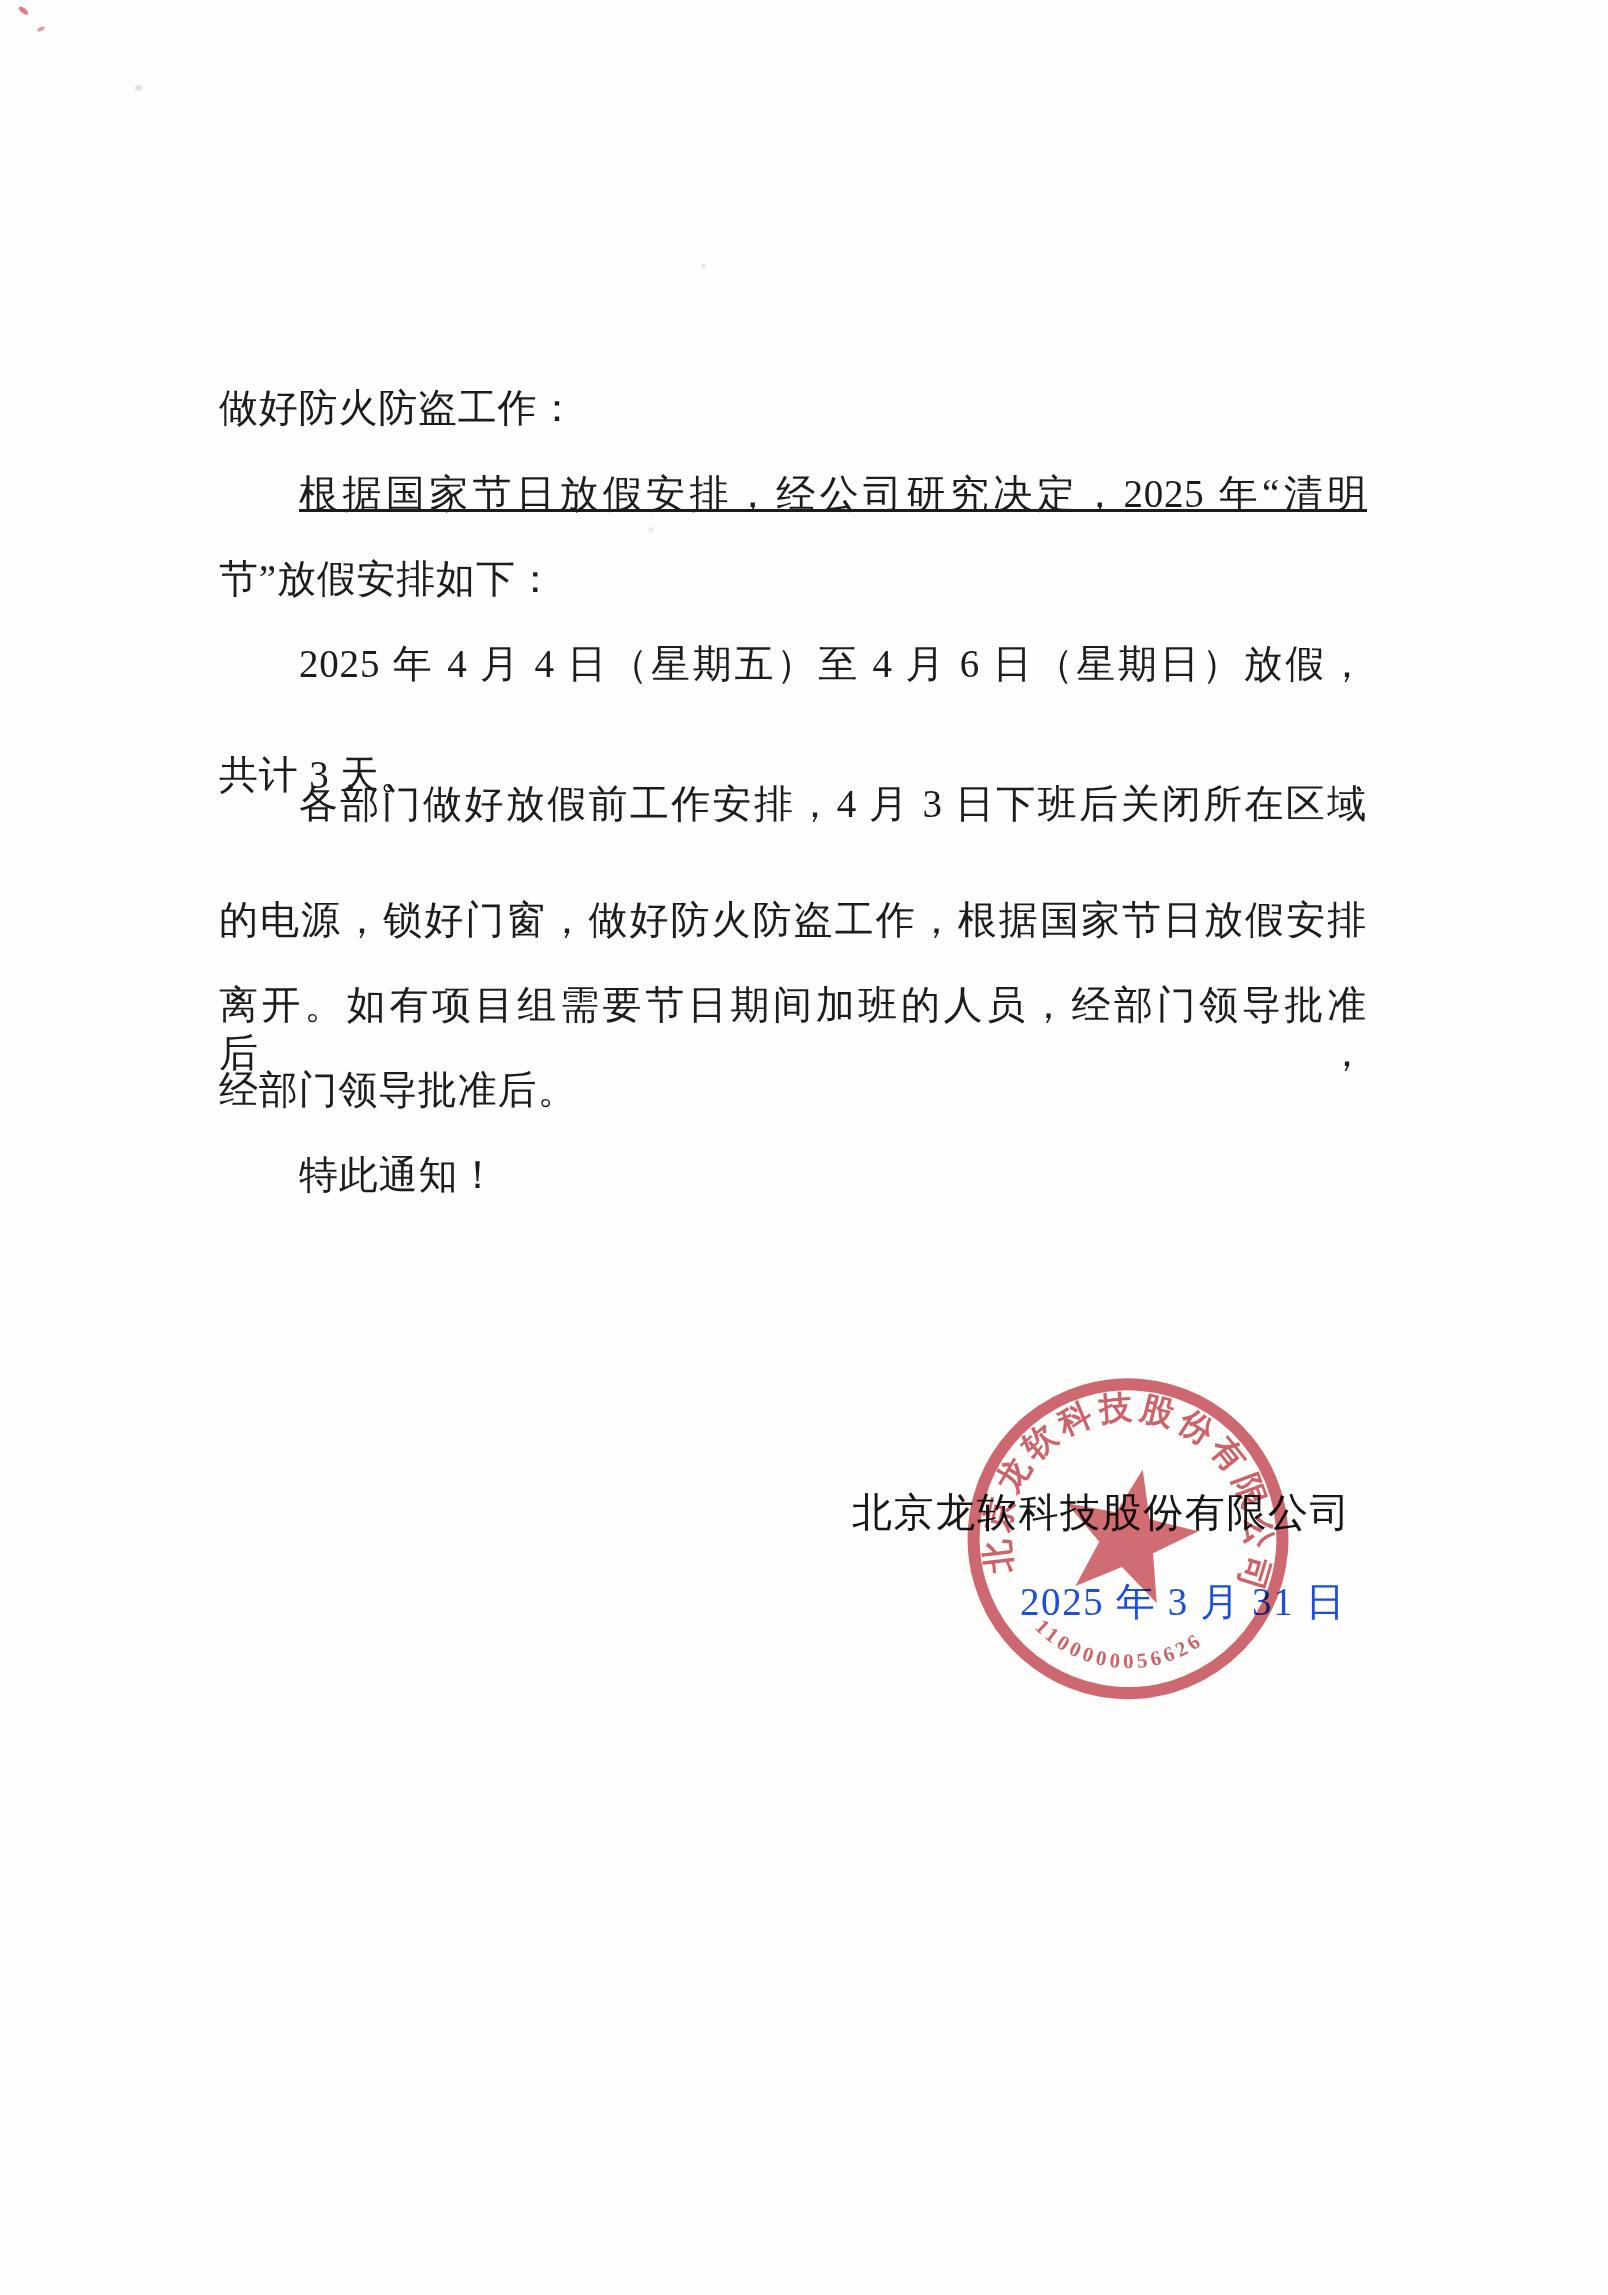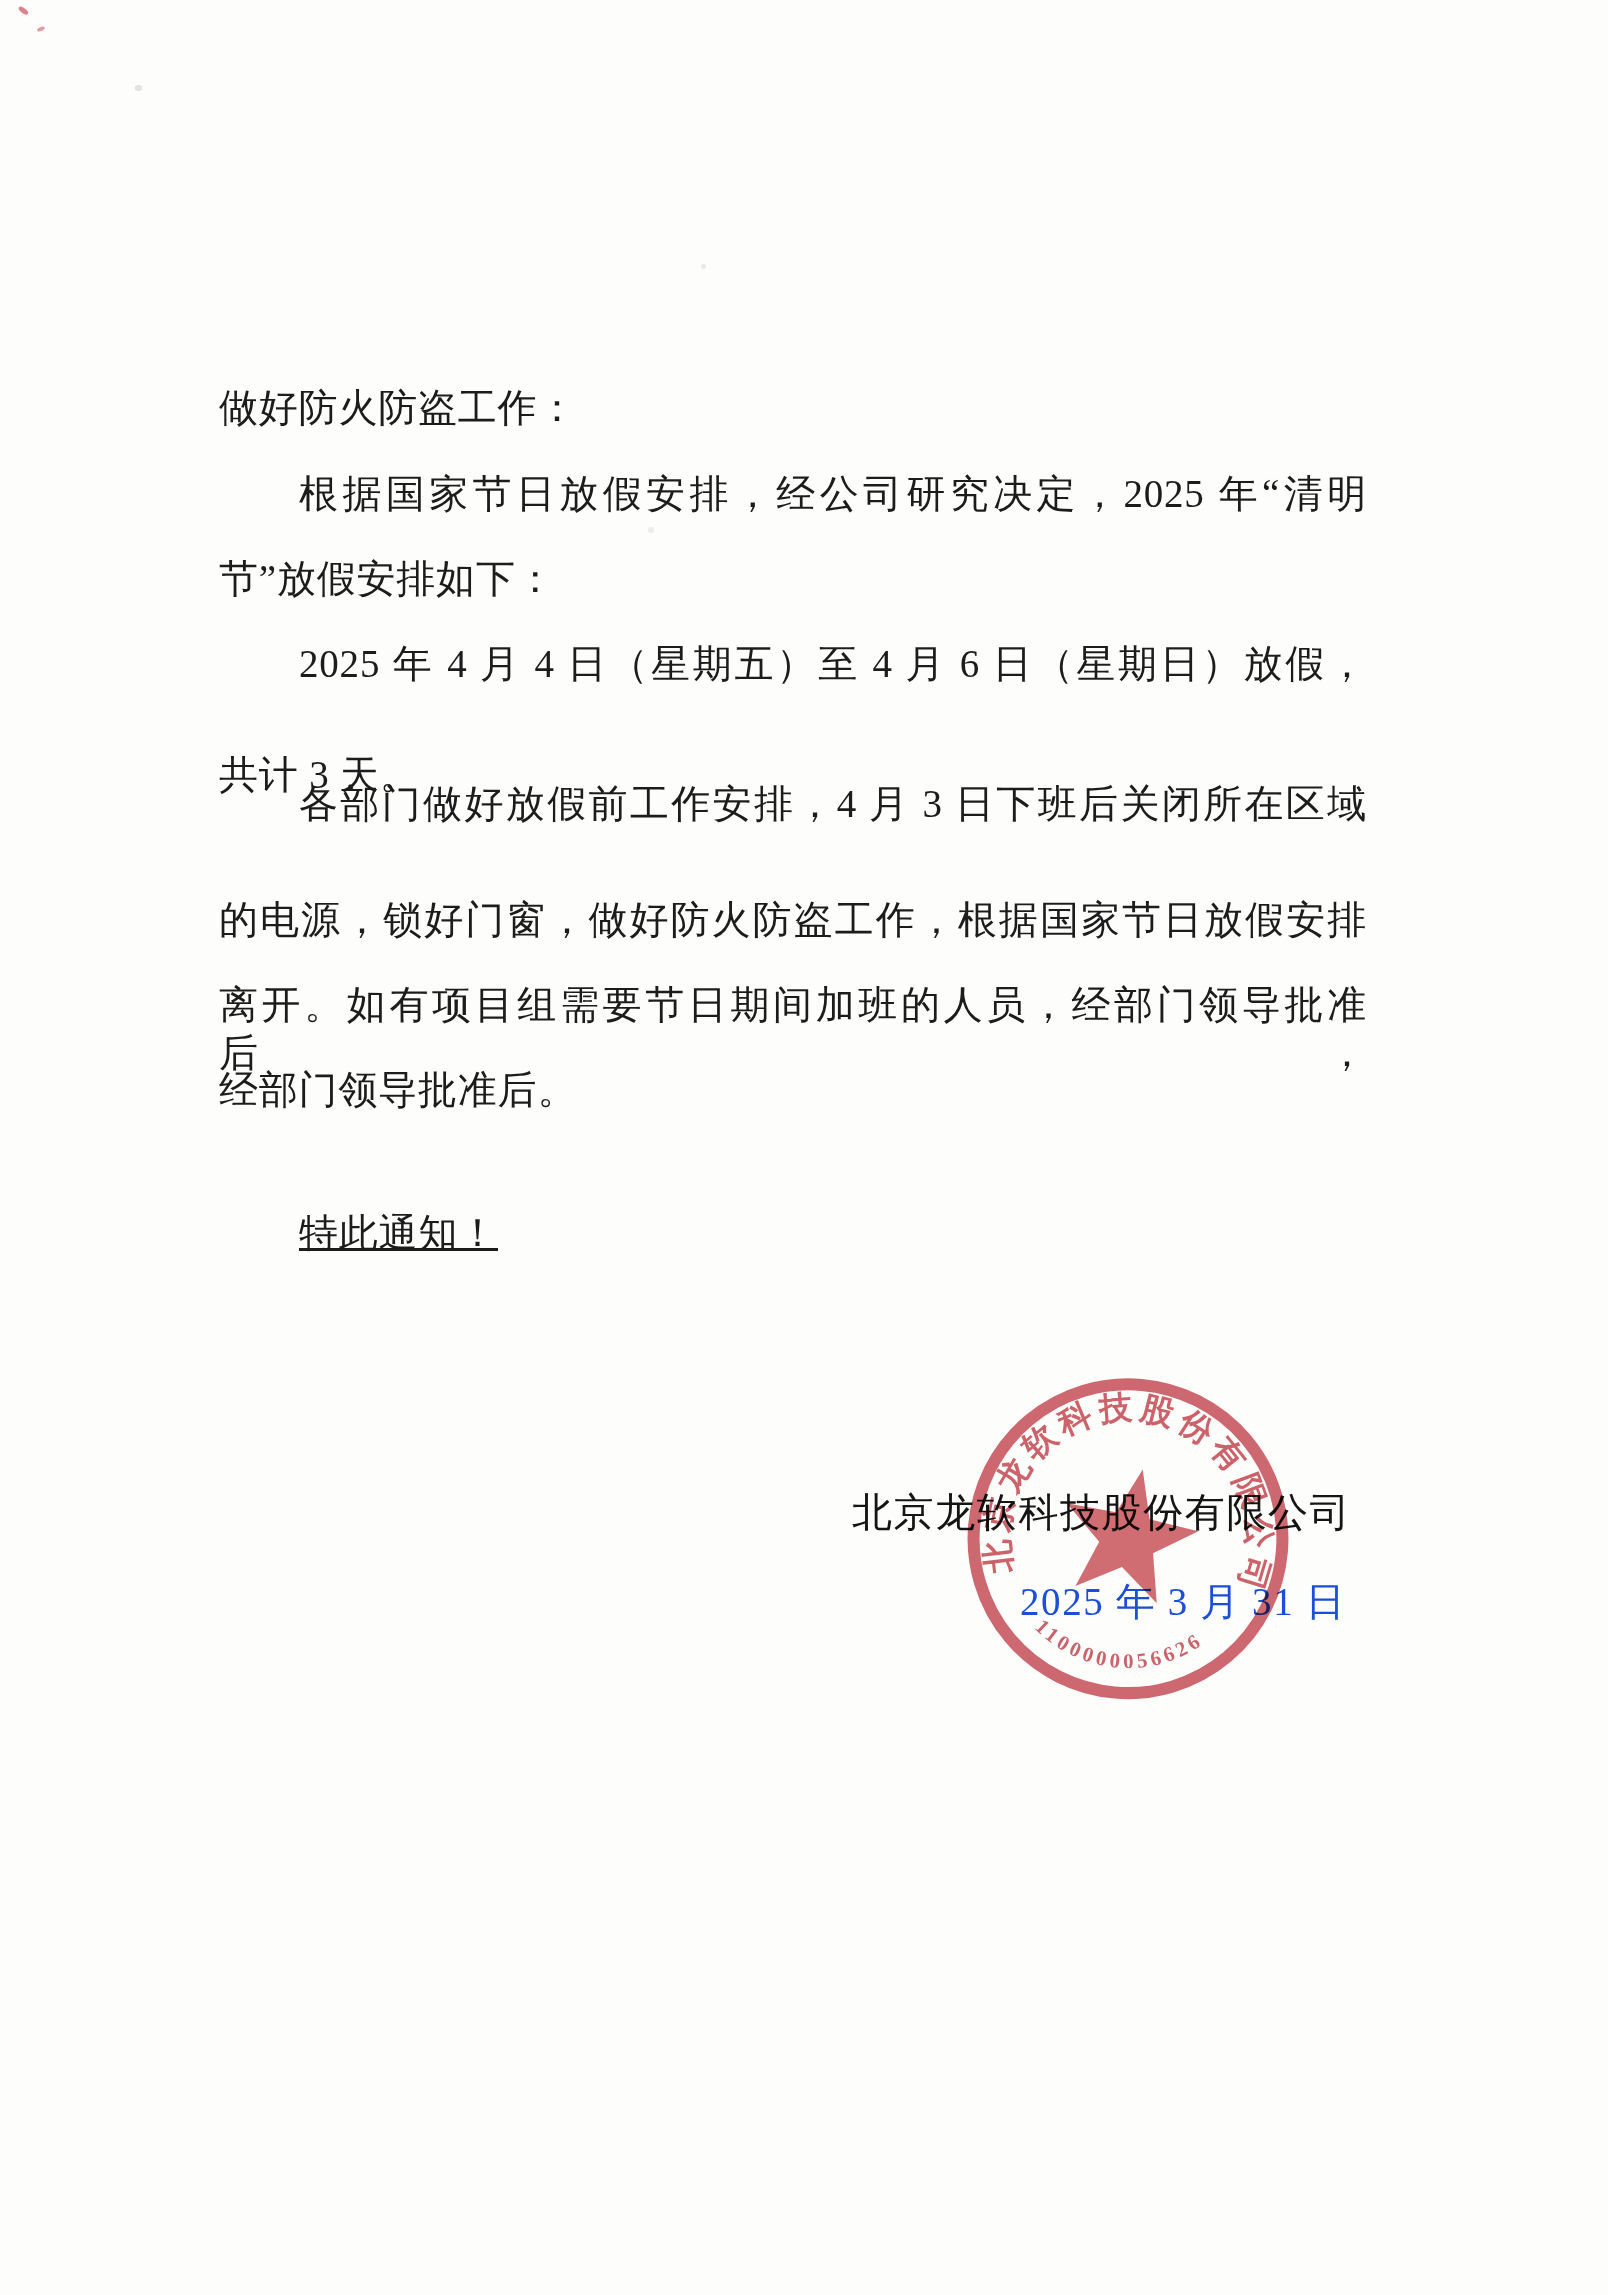--- a/index.html
+++ b/index.html
@@ -26,29 +26,29 @@
     letter-spacing:0.8px;
     color:#1c1c1c;
   }
   .indent{text-indent:80px;}
   .full{
     text-align:justify;
     text-align-last:justify;
     text-justify:inter-character;
   }
   .l0{top:384px;}
-  .l1{top:470px;}
+  .l1{top:470px;text-decoration:underline;}
   .l2{top:555px;}
   .l3{top:640px;}
   .l4{top:751px;}
   .l5{top:780px;}
   .l6{top:896px;}
   .l7{top:981px;}
   .l8{top:1066px;}
-  .l9{top:1209px;text-decoration:underline;}
+  .l9{top:1151px;}
   .sig-company{
     position:absolute;left:852px;top:1489px;
     font-size:40px;line-height:47px;letter-spacing:1.6px;
     color:#151515;
   }
   .sig-date{
     position:absolute;left:1020px;top:1579px;
     font-size:39px;line-height:45px;letter-spacing:1.6px;
     color:#1d4ed8;
   }

